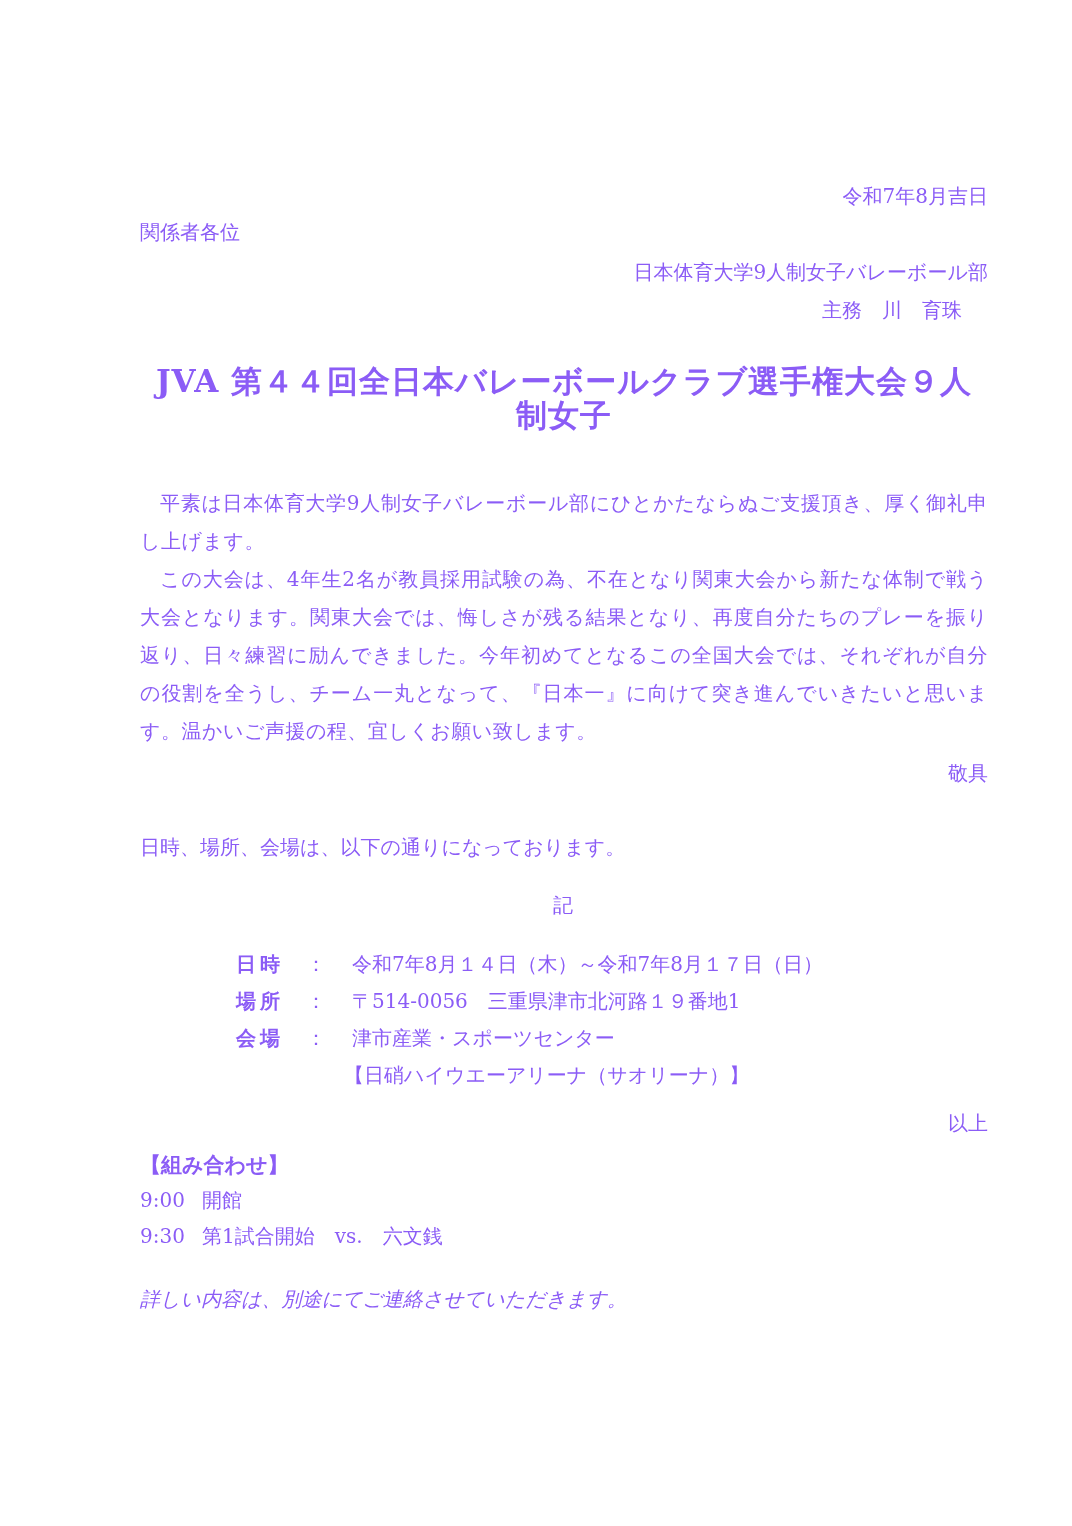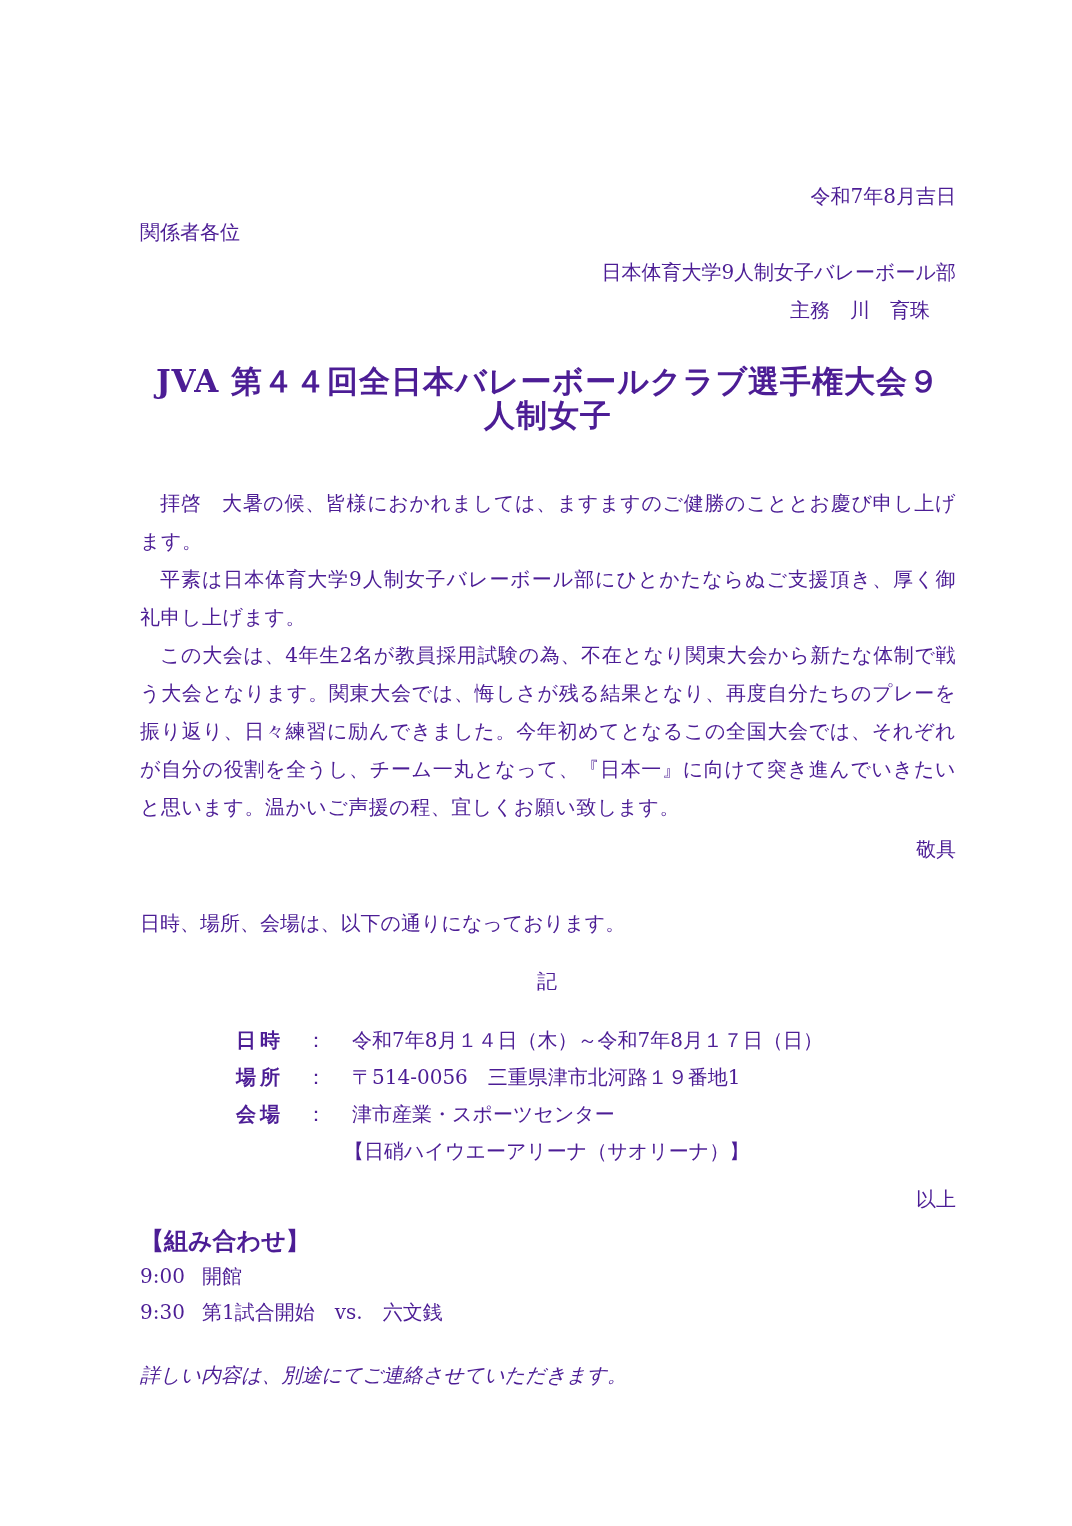--- a/index.html
+++ b/index.html
@@ -3,24 +3,24 @@
 <meta charset="utf-8">
 <style>
   * { margin: 0; padding: 0; box-sizing: border-box; }
   html, body { background: #e8e8e8; }
   .page {
     position: relative;
     width: 1072px;
     height: 1526px;
     margin: 0 auto;
     background: #ffffff;
-    color: #4c1d95;
+    color: #8b5cf6;
     font-family: "DejaVu Serif", "Liberation Serif", serif;
     font-size: 20px;
-    padding: 182px 116px 0 140px;
+    padding: 182px 84px 0 140px;
     overflow: hidden;
   }
   .right   { text-align: right; }
   .center  { text-align: center; }
   .date-line      { line-height: 28px; }
   .recipient-line { margin-top: 8px; line-height: 28px; }
   .org-line       { margin-top: 12px; line-height: 28px; }
   .sig-line       { margin-top: 10px; line-height: 28px; padding-right: 26px; }
   .doc-title {
     margin-top: 40px;
@@ -43,21 +43,21 @@
   .details      { margin-top: 26px; }
   .detail-row   { display: flex; line-height: 37px; }
   .detail-label { margin-left: 96px; letter-spacing: 4px; font-weight: bold; }
   .detail-colon { margin: 0 26px 0 22px; }
   .venue-note   { margin-left: 204px; line-height: 37px; }
   .ijou-line    { margin-top: 14px; line-height: 30px; }
   .combo-heading {
     margin-top: 10px;
     font-family: "DejaVu Sans", "Liberation Sans", sans-serif;
     font-weight: bold;
-    font-size: 24px;
+    font-size: 21px;
     line-height: 34px;
   }
   .schedule-row { display: flex; line-height: 36px; }
   .schedule-time { width: 62px; }
   .footer-line  { margin-top: 30px; line-height: 30px; font-style: italic; }
 </style>
 </head>
 <body>
 
 <div class="page">
@@ -66,21 +66,20 @@
 
   <div class="recipient-line">関係者各位</div>
 
   <div class="org-line right">日本体育大学9人制女子バレーボール部</div>
 
   <div class="sig-line right">主務　川　育珠</div>
 
   <div class="doc-title center">JVA 第４４回全日本バレーボールクラブ選手権大会９人制女子</div>
 
   <div class="body-block">
-    <p>拝啓　大暑の候、皆様におかれましては、ますますのご健勝のこととお慶び申し上げます。</p>
     <p>平素は日本体育大学9人制女子バレーボール部にひとかたならぬご支援頂き、厚く御礼申し上げます。</p>
     <p>この大会は、4年生2名が教員採用試験の為、不在となり関東大会から新たな体制で戦う大会となります。関東大会では、悔しさが残る結果となり、再度自分たちのプレーを振り返り、日々練習に励んできました。今年初めてとなるこの全国大会では、それぞれが自分の役割を全うし、チーム一丸となって、『日本一』に向けて突き進んでいきたいと思います。温かいご声援の程、宜しくお願い致します。</p>
   </div>
 
   <div class="closing-line right">敬具</div>
 
   <div class="notice-line">日時、場所、会場は、以下の通りになっております。</div>
 
   <div class="ki-line center">記</div>
 

